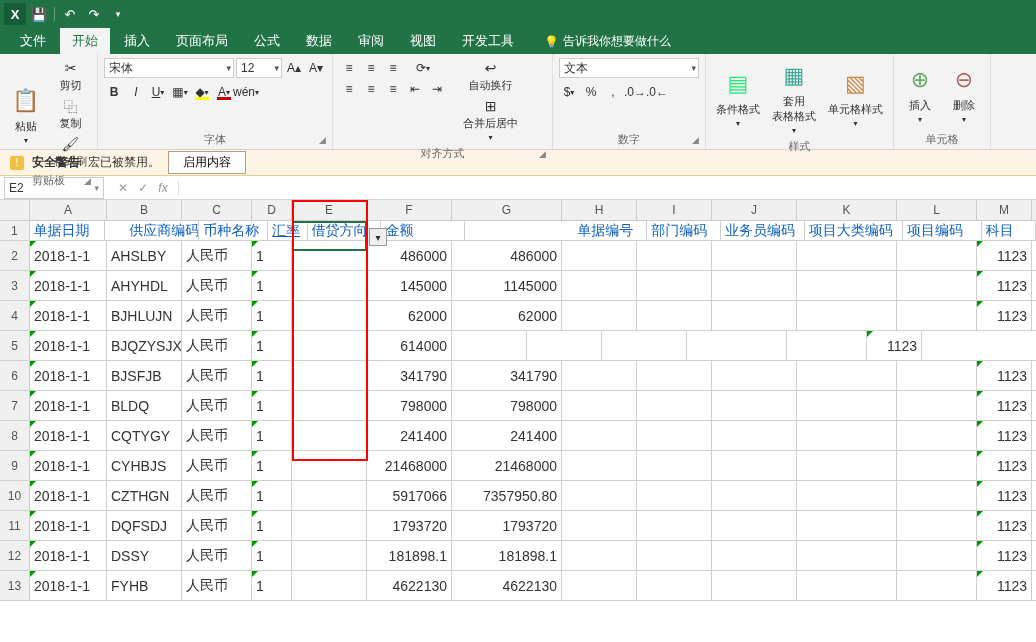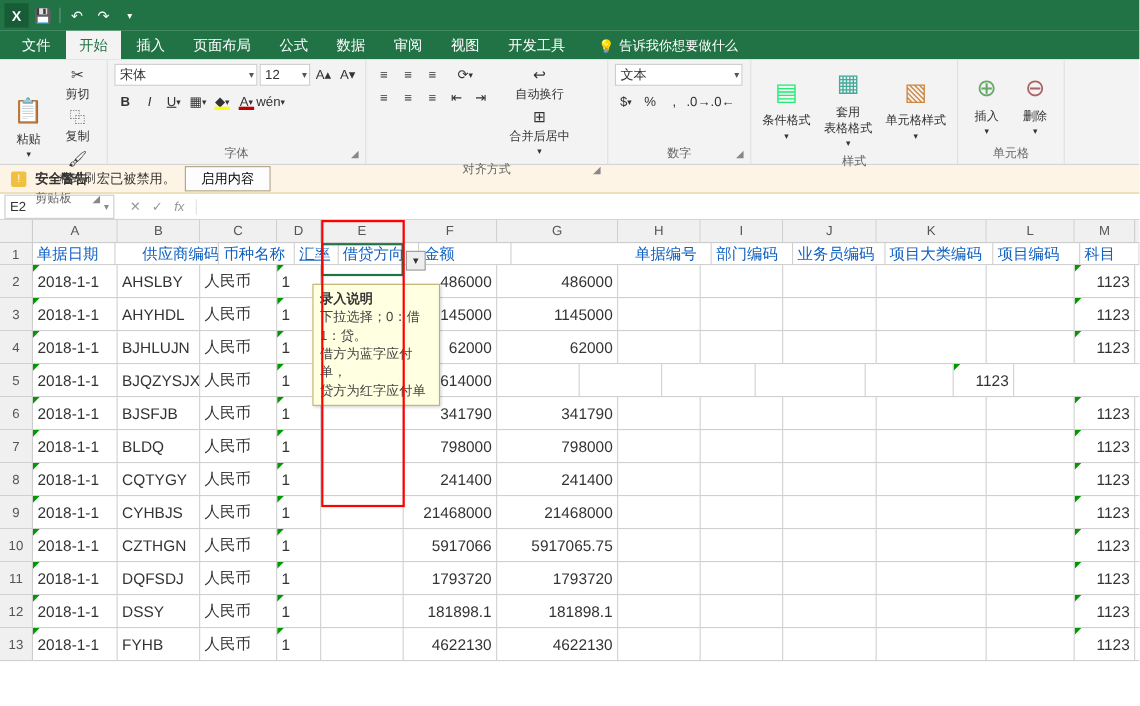--- a/index.html
+++ b/index.html
@@ -185,21 +185,21 @@
             <span>合并后居中</span>
             <span style="font-size:8px">▾</span>
           </div>
       </div>
     </div>
     <div class="group-label"><span>对齐方式</span><span class="dlg">◢</span></div>
   </div>
 
   <div class="group" style="min-width:130px">
     <div class="group-body col" style="gap:4px">
-      <span class="sel" style="width:116px">文本</span>
+      <span class="sel" style="width:140px">文本</span>
       <div class="row">
         <span class="mini-btn">$<span style="font-size:8px">▾</span></span>
         <span class="mini-btn">%</span>
         <span class="mini-btn">,</span>
         <span class="mini-btn">.0→</span>
         <span class="mini-btn">.0←</span>
       </div>
     </div>
     <div class="group-label"><span>数字</span><span class="dlg">◢</span></div>
   </div>
@@ -422,21 +422,21 @@
         <div class="cell cM num" style="width: 55px; position: relative;">1123<span style="position: absolute; left: 0px; top: 0px; width: 0px; height: 0px; border-style: solid; border-width: 6px 6px 0px 0px; border-color: rgb(0, 153, 0) transparent transparent;"></span></div>
       </div>
       <div class="grow">
         <div class="rhdr">10</div>
         <div class="cell cA" style="width: 77px; position: relative;">2018-1-1<span style="position: absolute; left: 0px; top: 0px; width: 0px; height: 0px; border-style: solid; border-width: 6px 6px 0px 0px; border-color: rgb(0, 153, 0) transparent transparent;"></span></div>
         <div class="cell cB" style="width: 75px; position: relative;">CZTHGN</div>
         <div class="cell cC" style="width: 70px; position: relative;">人民币</div>
         <div class="cell cD" style="width: 40px; position: relative;">1<span style="position: absolute; left: 0px; top: 0px; width: 0px; height: 0px; border-style: solid; border-width: 6px 6px 0px 0px; border-color: rgb(0, 153, 0) transparent transparent;"></span></div>
         <div class="cell cE" style="width: 75px; position: relative;"></div>
         <div class="cell cF num" style="width: 85px; position: relative;">5917066</div>
-        <div class="cell cG num" style="width: 110px; position: relative;">5917065.75</div>
+        <div class="cell cG num" style="width: 110px; position: relative;">7357950.80</div>
         <div class="cell cH" style="width: 75px; position: relative;"></div>
         <div class="cell cI" style="width: 75px; position: relative;"></div>
         <div class="cell cJ" style="width: 85px; position: relative;"></div>
         <div class="cell cK" style="width: 100px; position: relative;"></div>
         <div class="cell cL" style="width: 80px; position: relative;"></div>
         <div class="cell cM num" style="width: 55px; position: relative;">1123<span style="position: absolute; left: 0px; top: 0px; width: 0px; height: 0px; border-style: solid; border-width: 6px 6px 0px 0px; border-color: rgb(0, 153, 0) transparent transparent;"></span></div>
       </div>
       <div class="grow">
         <div class="rhdr">11</div>
         <div class="cell cA" style="width: 77px; position: relative;">2018-1-1<span style="position: absolute; left: 0px; top: 0px; width: 0px; height: 0px; border-style: solid; border-width: 6px 6px 0px 0px; border-color: rgb(0, 153, 0) transparent transparent;"></span></div>
@@ -483,22 +483,15 @@
         <div class="cell cJ" style="width: 85px; position: relative;"></div>
         <div class="cell cK" style="width: 100px; position: relative;"></div>
         <div class="cell cL" style="width: 80px; position: relative;"></div>
         <div class="cell cM num" style="width: 55px; position: relative;">1123<span style="position: absolute; left: 0px; top: 0px; width: 0px; height: 0px; border-style: solid; border-width: 6px 6px 0px 0px; border-color: rgb(0, 153, 0) transparent transparent;"></span></div>
       </div>
     </div>
 
   <div class="sel-cell" style="left:292px; top:21px; width:75px; height:30px;"></div>
   <div class="dd-btn" style="left:369px; top:28px;">▾</div>
 
-  <div class="tooltip" style="left:284px; top:58px; width:116px;">
-    <div class="tt-title">录入说明</div>
-    <div>下拉选择；0：借</div>
-    <div>1：贷。</div>
-    <div>借方为蓝字应付单，</div>
-    <div>贷方为红字应付单</div>
-  </div>
 
   <div class="redbox" style="left:292px; top:0px; width:76px; height:261px;"></div>
 </div>
 
 </body></html>

